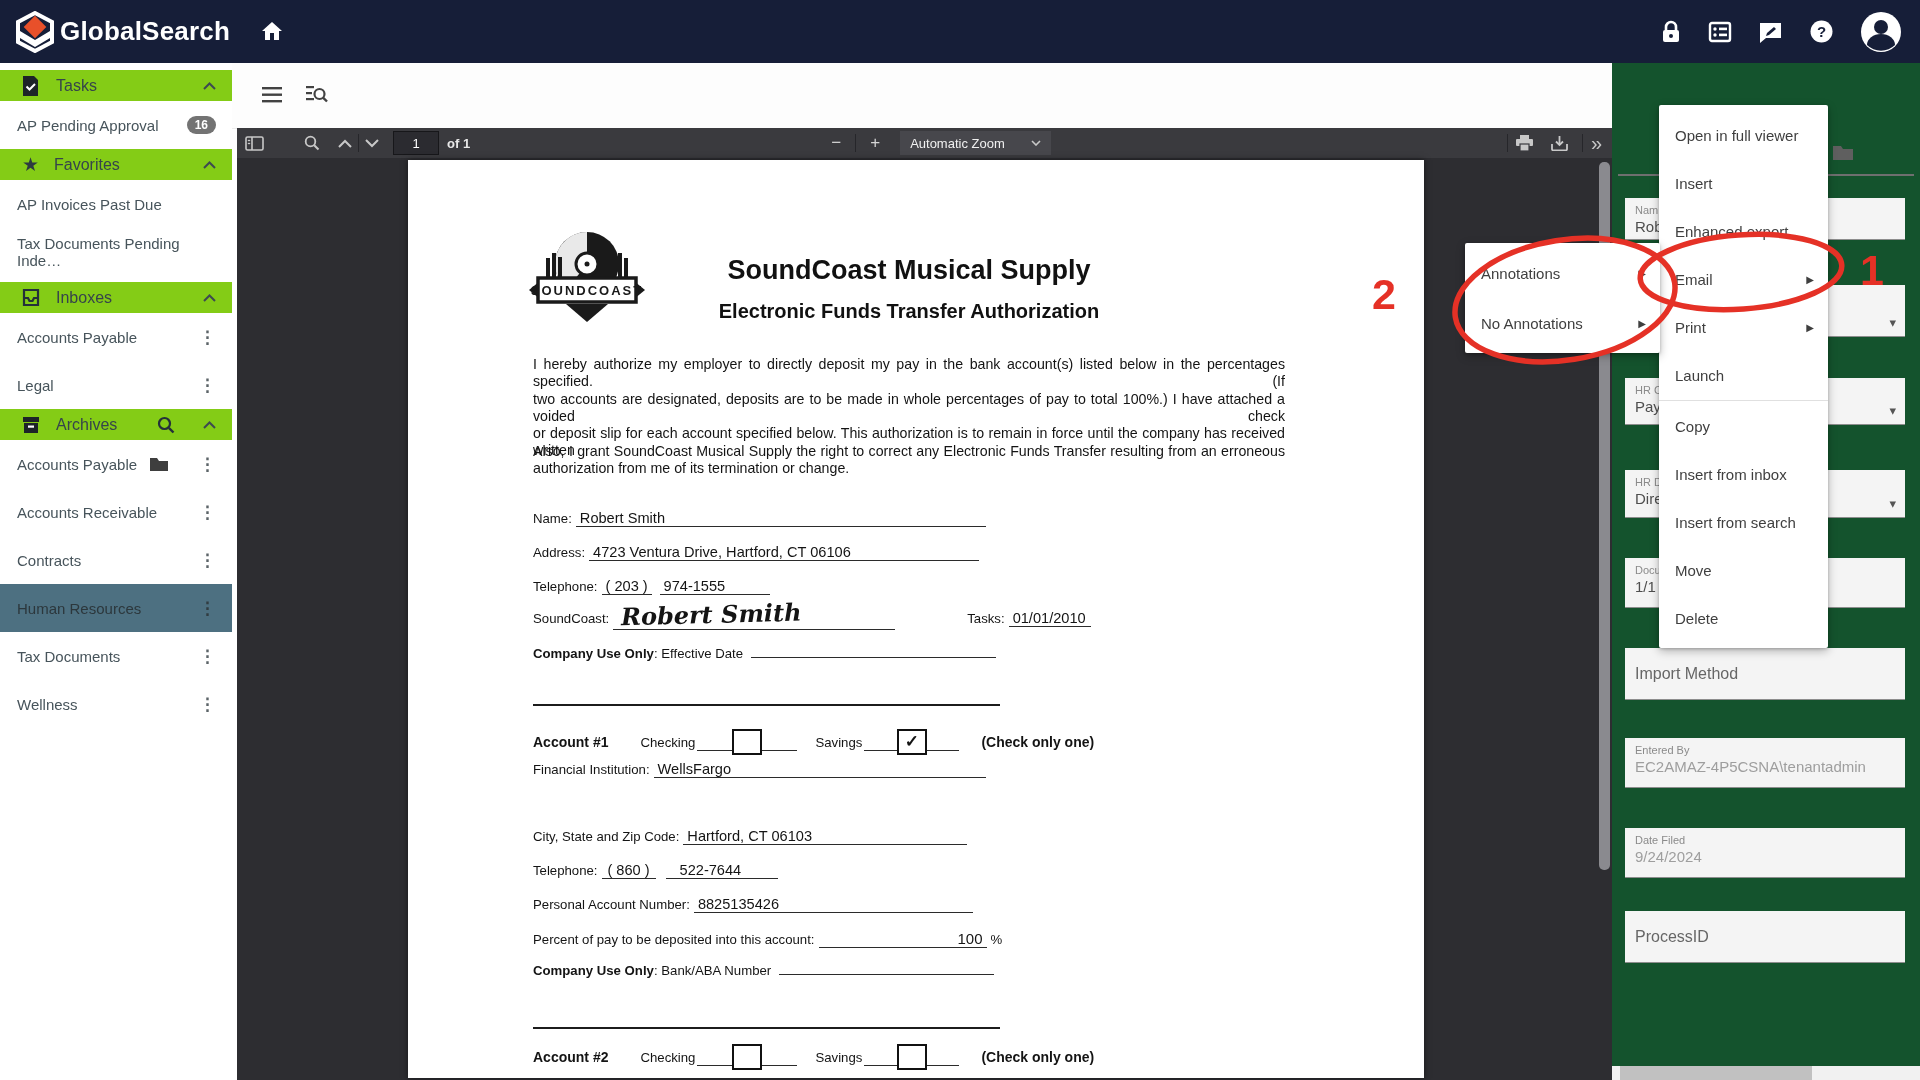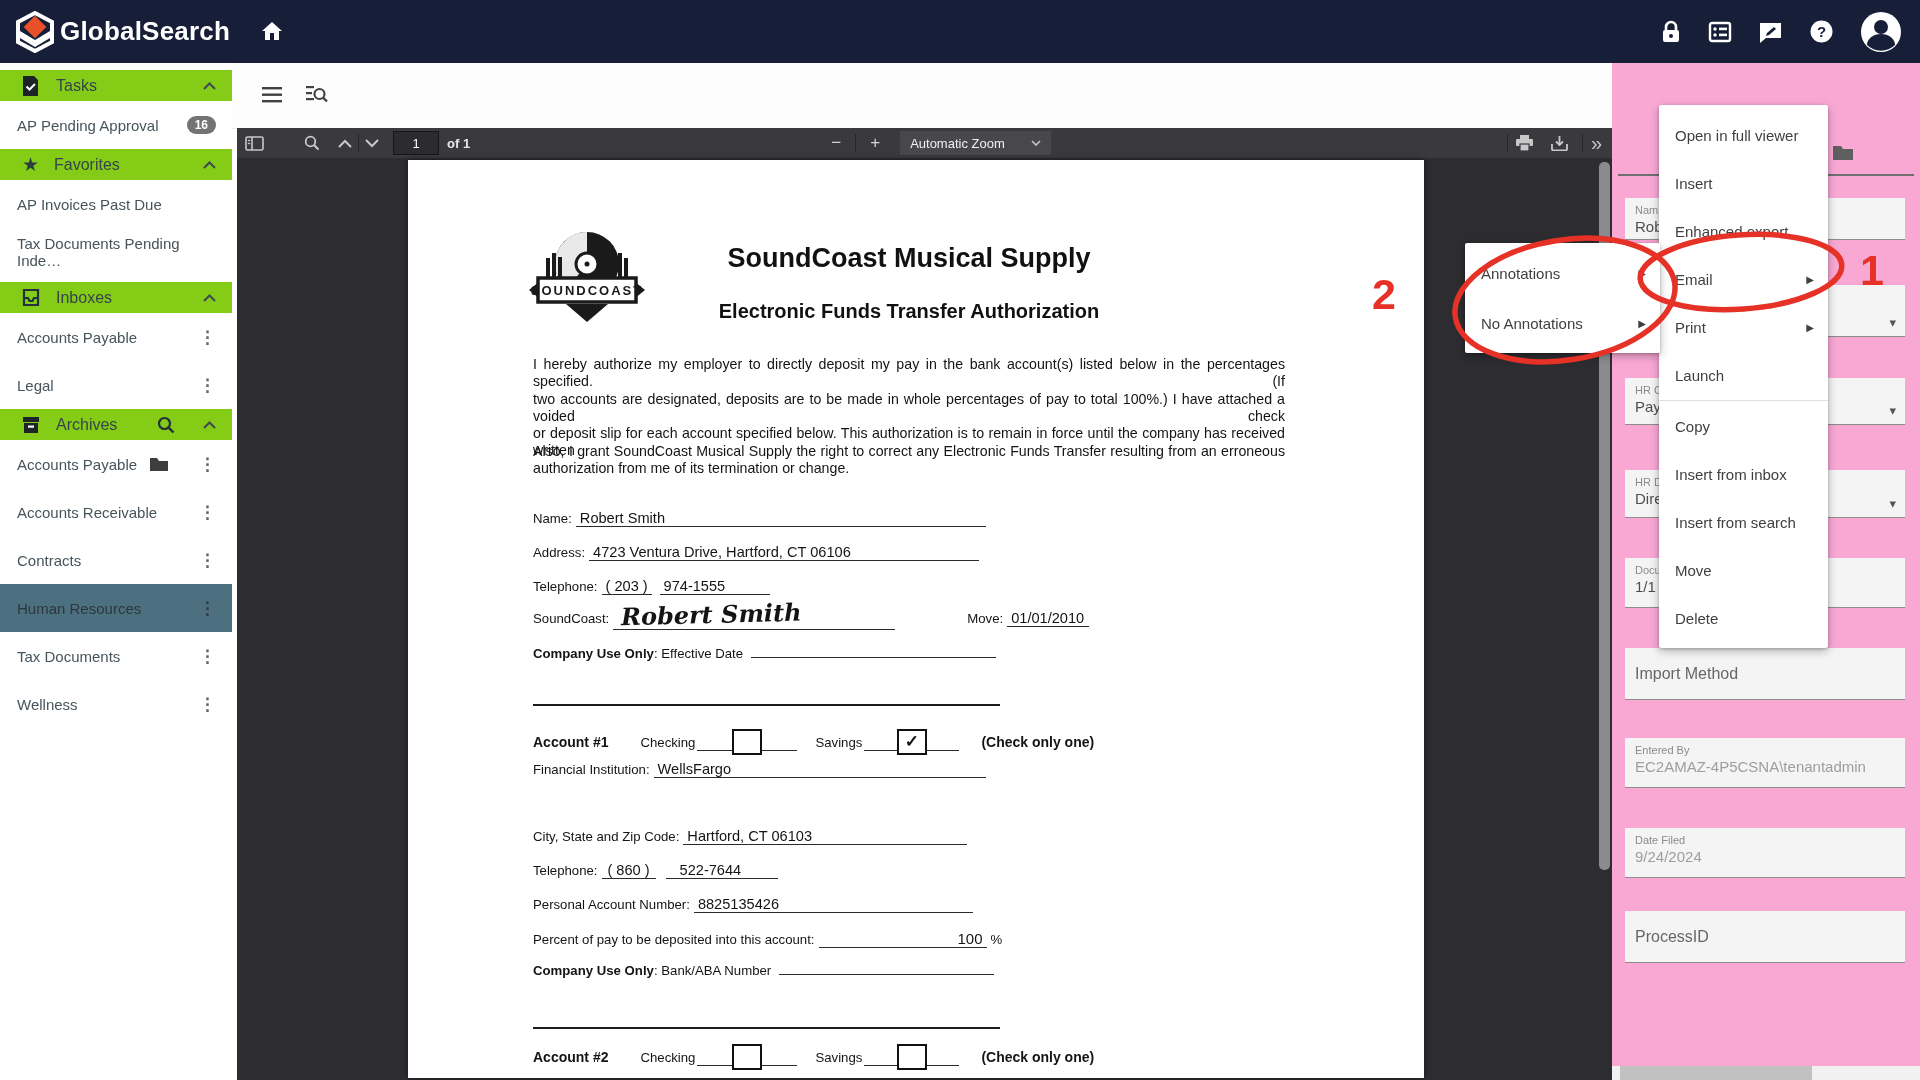--- a/index.html
+++ b/index.html
@@ -41,40 +41,40 @@
   .zoom-select{height:24px;background:#47474c;display:flex;align-items:center;padding:0 10px;
                margin-left:14px;color:#f0f0f0;font-size:13px;gap:26px;cursor:pointer;}
   .pm{font-size:17px;color:#d5d5d5;width:22px;text-align:center;cursor:pointer;}
   .dbl{font-size:20px;color:#c9c9c9;cursor:pointer;line-height:1;}
   .pdf-scroll{position:absolute;right:2px;top:32px;width:11px;height:918px;}
   .pdf-thumb{position:absolute;left:0;top:2px;width:11px;height:708px;background:#8a8a8f;border-radius:5px;}
 
   
   .doc-page{position:absolute;left:171px;top:32px;width:1016px;height:918px;background:#fff;
             overflow:hidden;box-shadow:0 0 6px rgba(0,0,0,.5);color:#111;}
-  .doc-title{position:absolute;left:125px;top:83px;width:752px;text-align:center;
+  .doc-title{position:absolute;left:125px;top:95px;width:752px;text-align:center;
              font-size:27px;font-weight:bold;}
   .doc-sub{position:absolute;left:125px;top:140px;width:752px;text-align:center;
            font-size:20px;font-weight:bold;}
   .para{position:absolute;left:125px;width:752px;font-size:14.2px;line-height:17.3px;color:#141414;}
   .jline{text-align:justify;text-align-last:justify;}
   .drow{position:absolute;left:125px;width:770px;display:flex;align-items:baseline;
         font-size:13.2px;white-space:nowrap;color:#141414;}
   .dval{font-size:14.6px;padding:0 4px;}
   .u{display:inline-block;border-bottom:1.5px solid #2b2b2b;margin-left:4px;}
   .ddiv{position:absolute;left:125px;width:467px;height:2px;background:#1c1c1c;}
   .sig{font-family:"DejaVu Serif",serif;font-style:italic;font-weight:bold;font-size:24px;
        display:inline-block;transform:rotate(-1.5deg);padding:0 8px;}
   .cbx{display:inline-block;width:26px;height:22px;border:2.5px solid #111;background:#fff;
        text-align:center;font-size:17px;font-weight:bold;line-height:22px;vertical-align:bottom;
        position:relative;top:5px;}
   .blabel{font-weight:bold;}
 
   
-  .right-panel{position:absolute;left:1612px;top:63px;width:308px;height:1017px;background:#f9a8d4;}
+  .right-panel{position:absolute;left:1612px;top:63px;width:308px;height:1017px;background:#14532d;}
   .panel-divider{position:absolute;left:6px;top:111px;width:296px;height:2px;background:#6f6f6f;}
   .fld{position:absolute;left:13px;width:280px;background:#f4f4f4;border-bottom:1px solid #8d8d8d;
        box-sizing:border-box;padding:5px 10px 4px 10px;}
   .fld .lab{font-size:11px;color:#8a8a8a;line-height:14px;}
   .fld .val{font-size:15px;color:#4e4e4e;line-height:19px;white-space:nowrap;overflow:hidden;}
   .fld .val.gray{color:#9e9e9e;}
   .fld.empty{display:flex;align-items:center;}
   .fld.empty .lab{font-size:16px;color:#666;}
   .dd{position:absolute;right:9px;bottom:6px;font-size:13px;color:#555;}
 
@@ -420,21 +420,21 @@
       <span class="u" style="width:390px"><span class="dval">4723 Ventura Drive, Hartford, CT 06106</span></span>
     </div>
     <div class="drow" style="top:418px">
       <span>Telephone:</span>
       <span class="u" style="width:50px;text-align:center"><span class="dval">( 203 )</span></span>
       <span class="u" style="width:110px;margin-left:8px"><span class="dval">974-1555</span></span>
     </div>
     <div class="drow" style="top:440px;align-items:baseline">
       <span>SoundCoast:</span>
       <span class="u" style="width:282px"><span class="sig">Robert Smith</span></span>
-      <span style="margin-left:72px">Move:</span>
+      <span style="margin-left:72px">Tasks:</span>
       <span class="u" style="width:82px"><span class="dval">01/01/2010</span></span>
     </div>
     <div class="drow" style="top:486px">
       <span class="blabel">Company Use Only</span>
         <span>: Effective Date</span>
       <span class="u" style="width:245px;margin-left:8px"></span>
     </div>
 
     <div class="ddiv" style="top:544px"></div>
 

